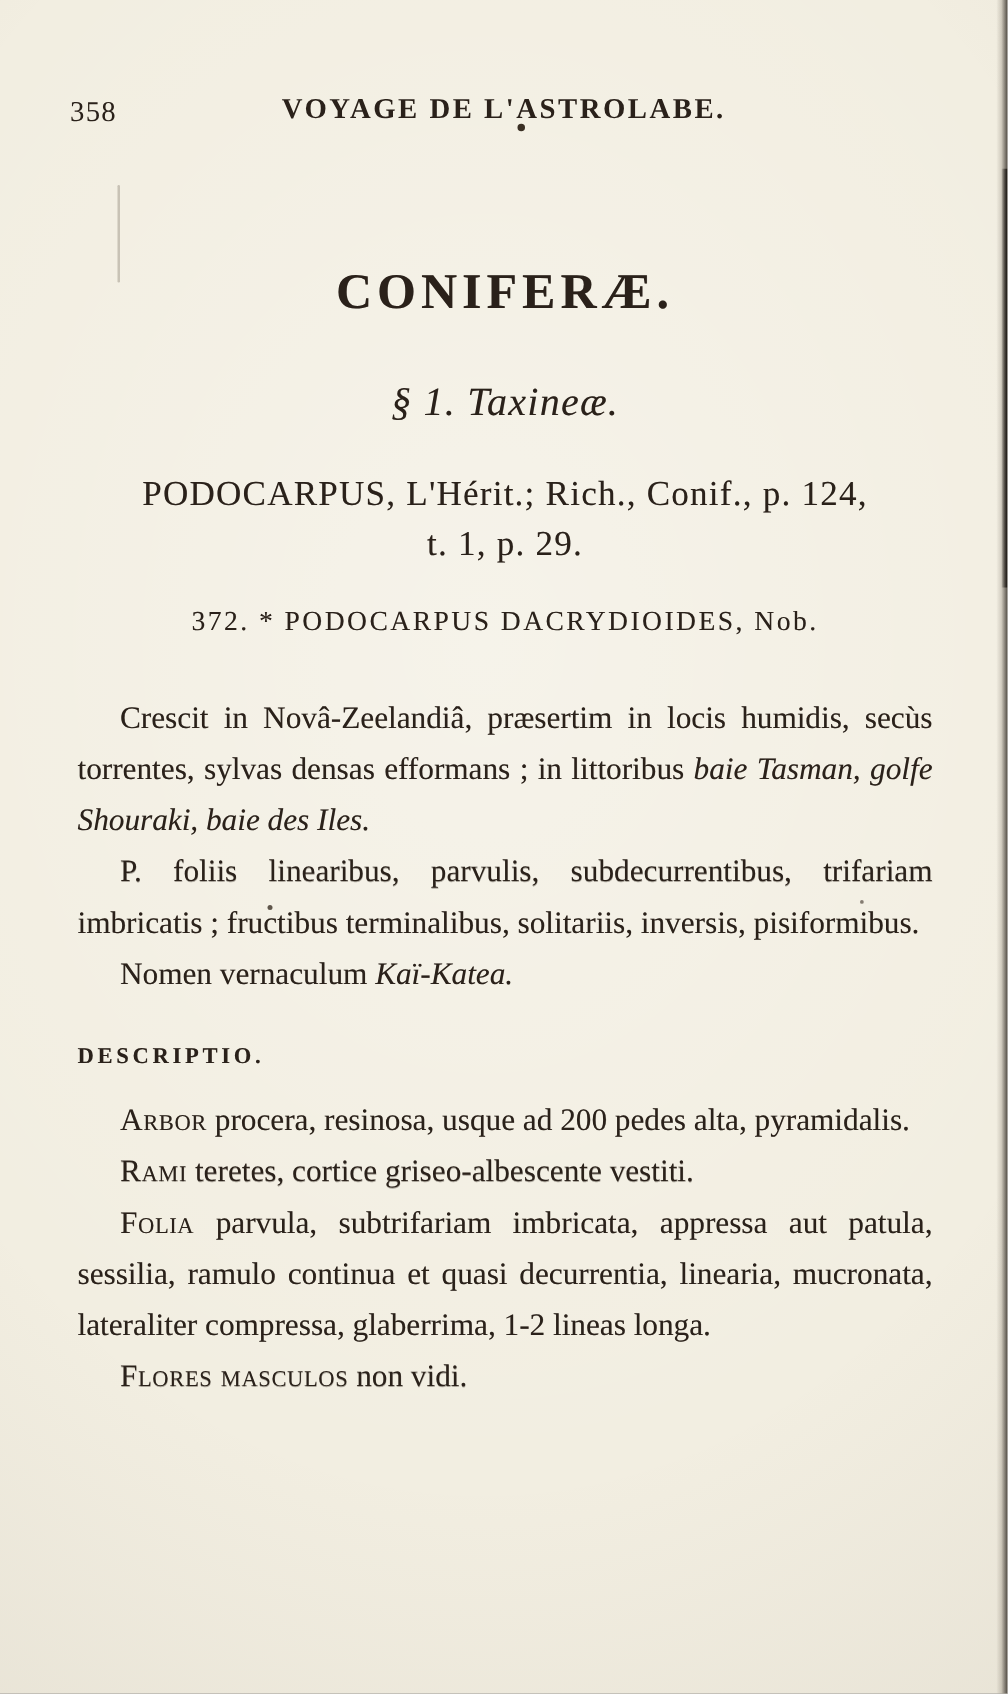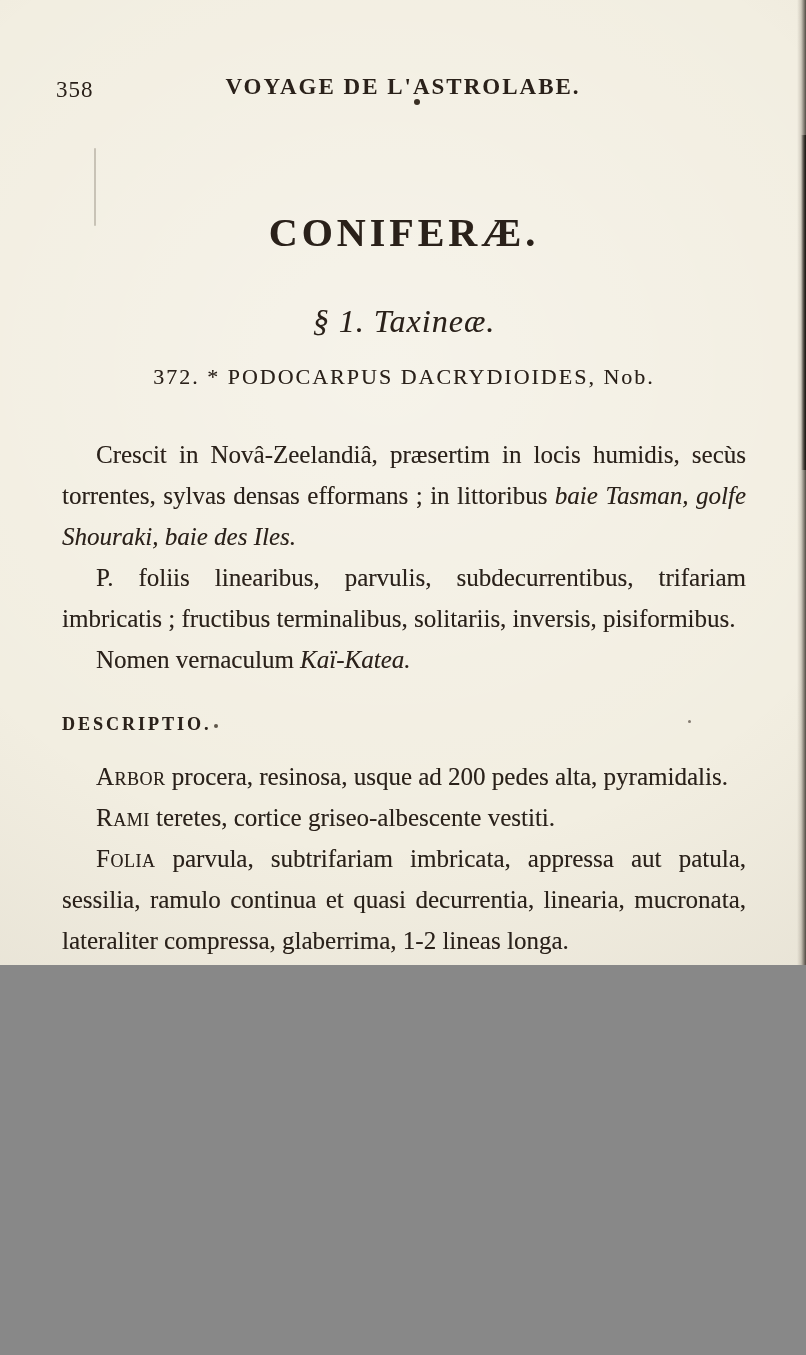--- a/index.html
+++ b/index.html
@@ -3,21 +3,21 @@
 <meta charset="utf-8">
 <style>
   html, body {
     margin: 0;
     padding: 0;
     background: #888;
   }
   .page {
     position: relative;
     width: 806px;
-    height: 965px;
+    height: 1355px;
     margin: 0 auto;
     background:
       radial-gradient(ellipse 120% 90% at 48% 38%, rgba(255,255,255,0.30) 0%, rgba(255,255,255,0.0) 55%, rgba(90,75,55,0.10) 100%),
       #f2eee1;
     color: #2a211a;
     font-family: "Liberation Serif", "DejaVu Serif", serif;
     overflow: hidden;
   }
   
   .scan-edge {
@@ -160,20 +160,24 @@
     <span class="page-number">358</span>
     <div class="running-title">VOYAGE DE L'ASTROLABE.</div>
   </div>
 
   <div class="content">
 
     <div class="main-title">CONIFERÆ.</div>
 
     <div class="section-heading">§ 1. Taxineæ.</div>
 
+    <div class="genus-heading">
+      <div>PODOCARPUS, L'Hérit.; Rich., Conif., p. 124,</div>
+      <div>t. 1, p. 29.</div>
+    </div>
 
     <div class="species-heading">372. * PODOCARPUS DACRYDIOIDES, Nob.</div>
 
 
     <div class="body-text">
       <p><span>Crescit in Novâ-Zeelandiâ, præsertim in locis humidis, secùs torrentes, sylvas densas efformans ; in littoribus </span><span class="it">baie Tasman, golfe Shouraki, baie des Iles.</span></p>
       <p>P. foliis linearibus, parvulis, subdecurrentibus, trifariam imbricatis ; fructibus terminalibus, solitariis, inversis, pisiformibus.</p>
       <p><span>Nomen vernaculum </span><span class="it">Kaï-Katea.</span></p>
     </div>
 

